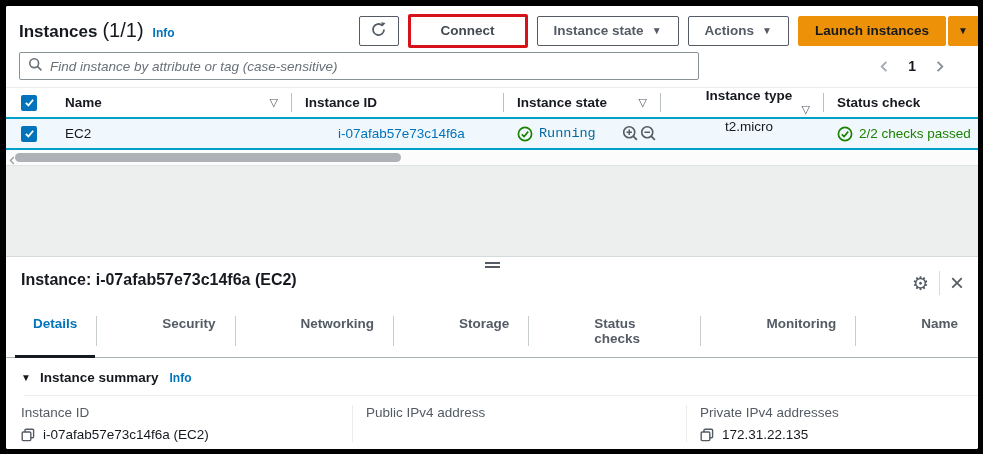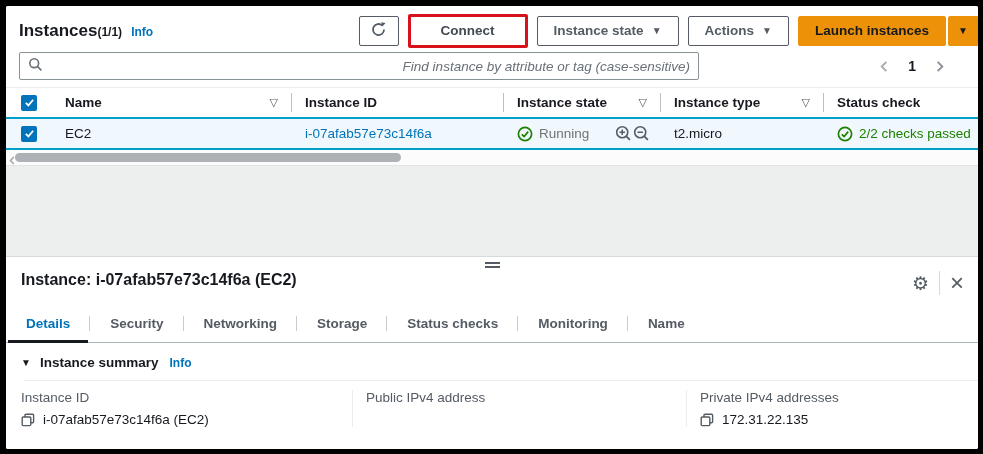--- a/index.html
+++ b/index.html
@@ -13,21 +13,21 @@
   .screen {
     position: absolute; left: 6px; top: 6px; width: 972px; height: 443px;
     background: #edefef; border-radius: 2px; overflow: hidden;
     display: flex; flex-direction: column;
   }
   
   .top-section { background: #fff; }
   .toolbar { display: flex; align-items: center; padding: 9px 0 4px 13px; height: 44px; }
   .title-group { display: flex; align-items: baseline; flex: 1; }
   .page-title { font-size: 17px; font-weight: 700; }
-  .page-count { font-size: 12px; font-weight: 700; }
+  .page-count { font-size: 20px; font-weight: 400; margin-left: 5px; }
   .info-link { font-size: 12px; font-weight: 700; color: #0073bb; margin-left: 9px; cursor: pointer; }
   .btn {
     display: inline-flex; align-items: center; justify-content: center; gap: 8px;
     height: 30px; padding: 0 16px; background: #fff;
     border: 1px solid #545b64; border-radius: 2px;
     font-size: 13.5px; font-weight: 700; color: #545b64; cursor: pointer;
     white-space: nowrap;
   }
   .btn-icon { width: 40px; padding: 0; }
   .toolbar .btn { margin-right: 9px; }
@@ -41,72 +41,71 @@
 
   .search-row { display: flex; align-items: center; padding: 2px 13px 7px 13px; }
   .search-box {
     display: flex; align-items: center; width: 680px; height: 28px;
     border: 1px solid #879196; border-radius: 2px; padding: 0 8px; background: #fff;
   }
   .search-box input {
     border: none; outline: none; flex: 1; font-size: 13.5px; font-style: italic;
     color: #687078; background: transparent; margin-left: 7px;
     font-family: "Liberation Sans", sans-serif;
-    text-align: right;
   }
   .search-box input::placeholder { color: #687078; opacity: 1; }
   .search-spacer { flex: 1; }
   .pagination { display: flex; align-items: center; gap: 16px; margin-right: 18px; }
   .page-num { font-size: 14px; font-weight: 700; color: #16191f; }
   .chev-btn { background: none; border: none; cursor: pointer; display: flex; padding: 0; }
 
   
   .tbl-header { display: flex; align-items: center; height: 30px; border-top: 1px solid #eaeded; font-size: 13.5px; font-weight: 700; background: #fff; }
   .hcell { display: flex; align-items: center; height: 100%; position: relative; padding-left: 13px; }
   .hcell .sort { margin-left: auto; margin-right: 14px; font-size: 11px; color: #545b64; }
   .hcell::after { content: ""; position: absolute; right: 0; top: 5px; bottom: 5px; width: 1px; background: #b9c0c2; }
   .hcell:last-child::after { display: none; }
   .col-check { width: 46px; justify-content: center; padding-left: 0; }
   .col-check::after { display: none !important; }
   .col-name  { width: 240px; gap: 16px; }
   .col-id    { width: 212px; }
   .col-state { width: 157px; }
-  .col-type  { width: 163px; }
+  .col-type  { width: 163px; flex-direction: column; }
   .col-status{ flex: 1; }
   .tbl-row {
     display: flex; align-items: center; height: 33px; background: #f0f8fd;
     border-top: 2px solid #00a1c9; border-bottom: 2px solid #00a1c9;
     font-size: 13.5px;
   }
   .cell { display: flex; align-items: center; height: 100%; padding-left: 13px; }
   .checkbox { width: 16px; height: 16px; background: #0073bb; border-radius: 2px; display: flex; align-items: center; justify-content: center; cursor: pointer; }
   .checkbox svg { display: block; }
-  .link { color: #0073bb; text-decoration: none; cursor: pointer; }
-  .state-green { color: #737373; display: flex; align-items: center; gap: 6px; }
+  .link { color: #0073bb; text-decoration: none; cursor: pointer; margin-left: 33px; }
+  .state-green { color: #0369a1; display: flex; align-items: center; gap: 6px; font-family: Liberation Mono, monospace; }
   .zoom-icons { display: flex; align-items: center; margin-left: 26px; gap: 1px; }
   .status-green { color: #1d8102; display: flex; align-items: center; gap: 6px; }
 
   .hscrollbar { position: relative; height: 16px; background: #fcfcfc; border-bottom: 1px solid #dfe3e4; }
   .hthumb { position: absolute; left: 9px; top: 3px; width: 386px; height: 9px; background: #aeb2b6; border-radius: 5px; cursor: grab; }
   .harrow { position: absolute; left: 1px; top: 2px; }
 
   
   .spacer { flex: 1; background: #edefef; }
 
   
   .panel { background: #fff; border-top: 1px solid #d5dbdb; height: 193px; }
   .drag-handle { width: 15px; height: 6px; border-top: 2px solid #545b64; border-bottom: 2px solid #545b64; margin: 5px auto 0 auto; cursor: ns-resize; }
   .panel-header { display: flex; align-items: flex-start; padding: 3px 14px 8px 15px; }
   .panel-title { font-size: 16px; font-weight: 700; flex: 1; }
   .panel-actions { display: flex; align-items: center; gap: 10px; }
   .gear { font-size: 19px; color: #545b64; cursor: pointer; line-height: 1; }
   .vdiv { width: 1px; height: 24px; background: #d5dbdb; }
   .close-x { font-size: 24px; color: #545b64; cursor: pointer; line-height: 20px; font-weight: 400; }
 
-  .tabs { display: flex; border-bottom: 1px solid #aab7b8; padding-left: 0; margin-top: 4px; }
+  .tabs { display: flex; border-bottom: 1px solid #aab7b8; padding-left: 7px; margin-top: 4px; gap: 45px; }
   .tab { position: relative; padding: 9px 20px 11px 20px; font-size: 13.5px; font-weight: 700; color: #545b64; cursor: pointer; }
   .tab::after { content: ""; position: absolute; right: 0; top: 9px; bottom: 11px; width: 1px; background: #c7cdcf; }
   .tab:last-child::after { display: none; }
   .tab.active { color: #0073bb; }
   .tab.active::before { content: ""; position: absolute; left: 2px; right: 2px; bottom: -1px; height: 3px; background: #16191f; }
 
   .summary { padding: 12px 0 0 15px; }
   .summary-head { display: flex; align-items: center; gap: 9px; }
   .tri { font-size: 10px; color: #16191f; }
   .summary-title { font-size: 13.5px; font-weight: 700; }

